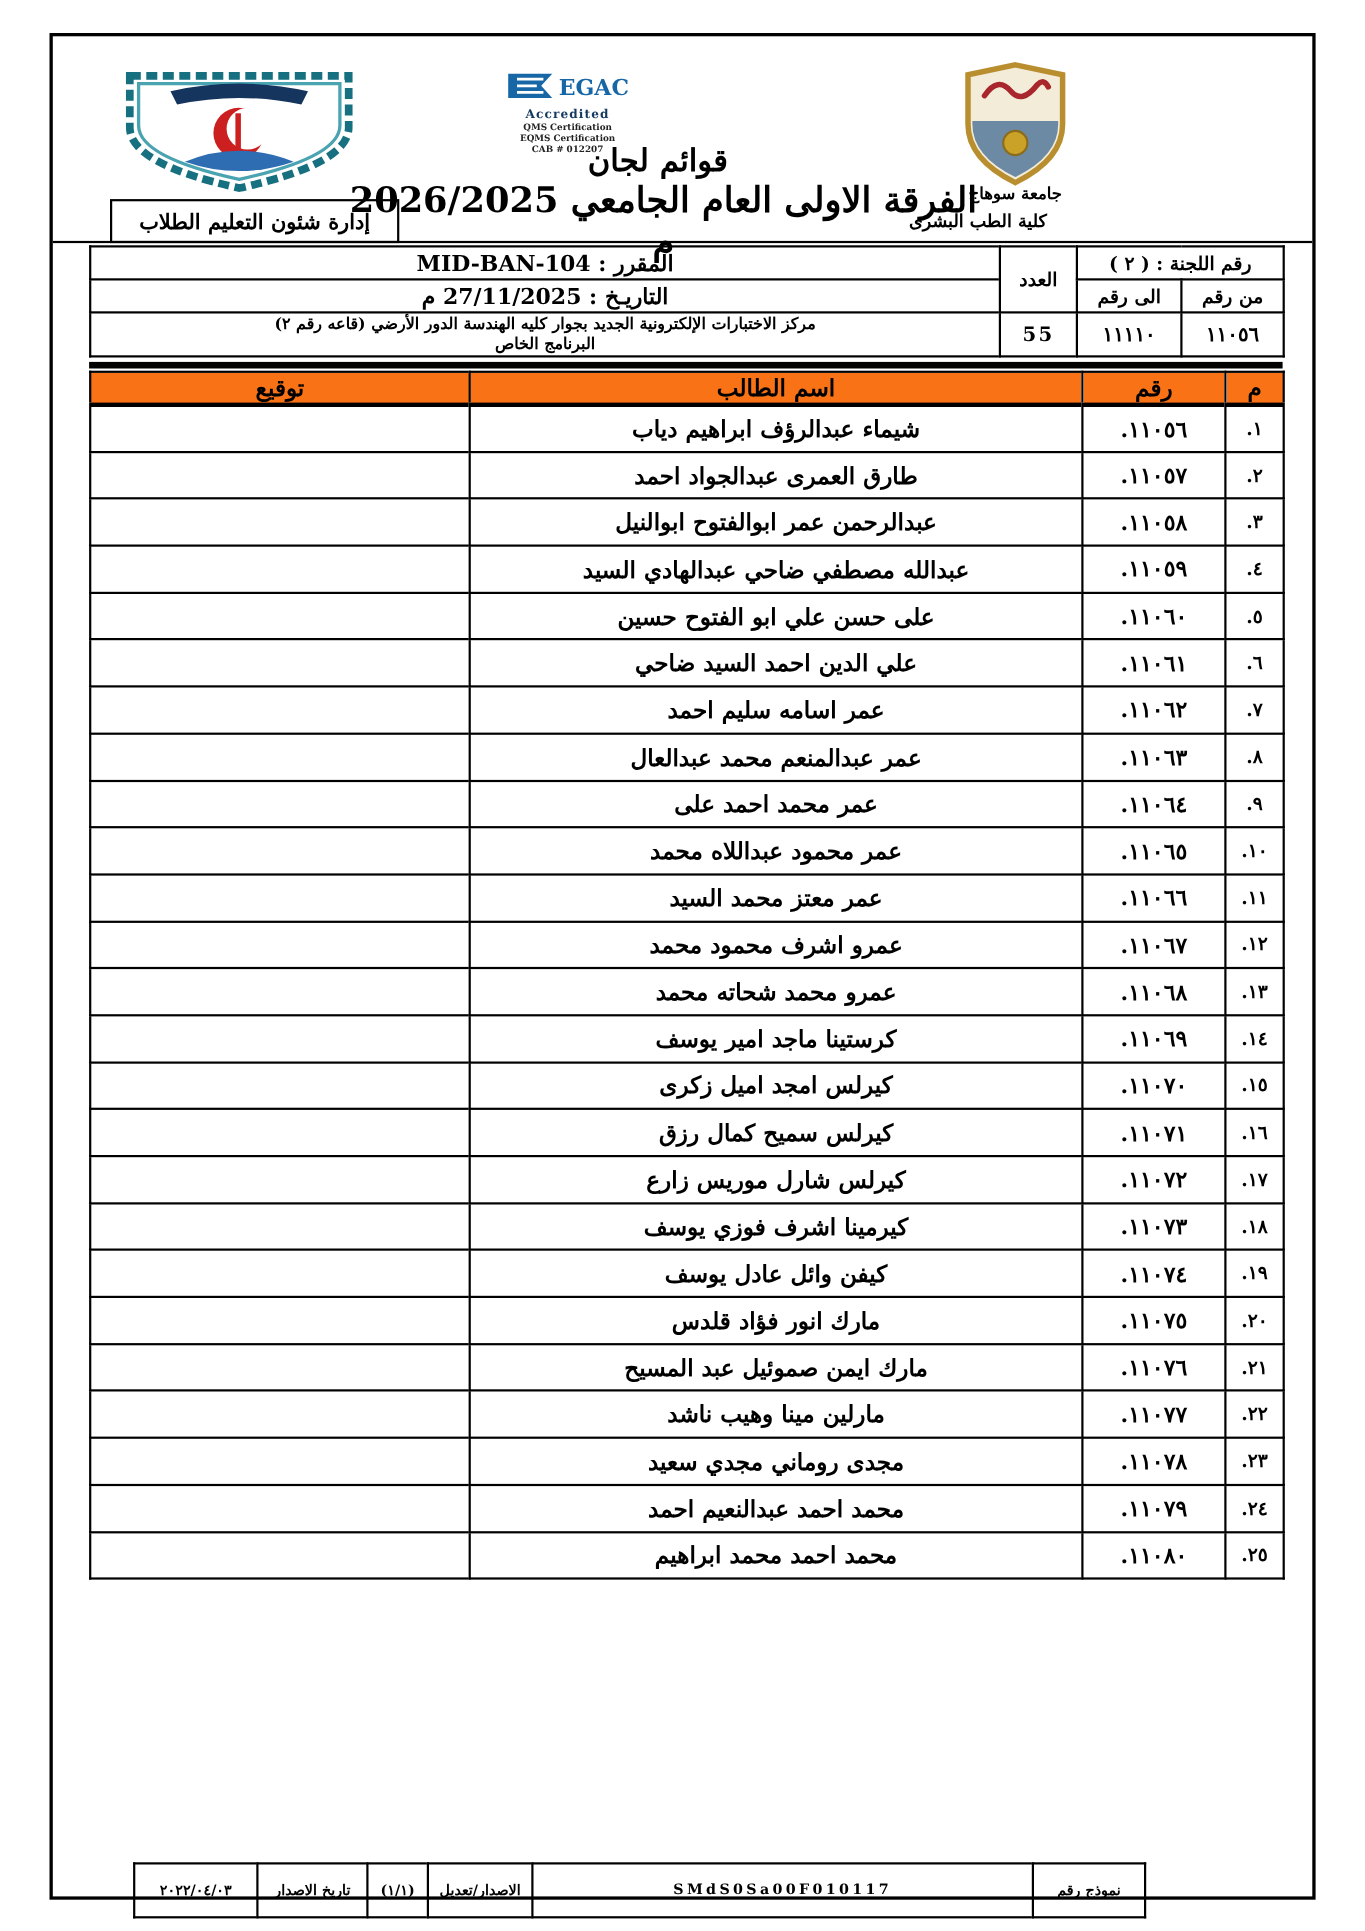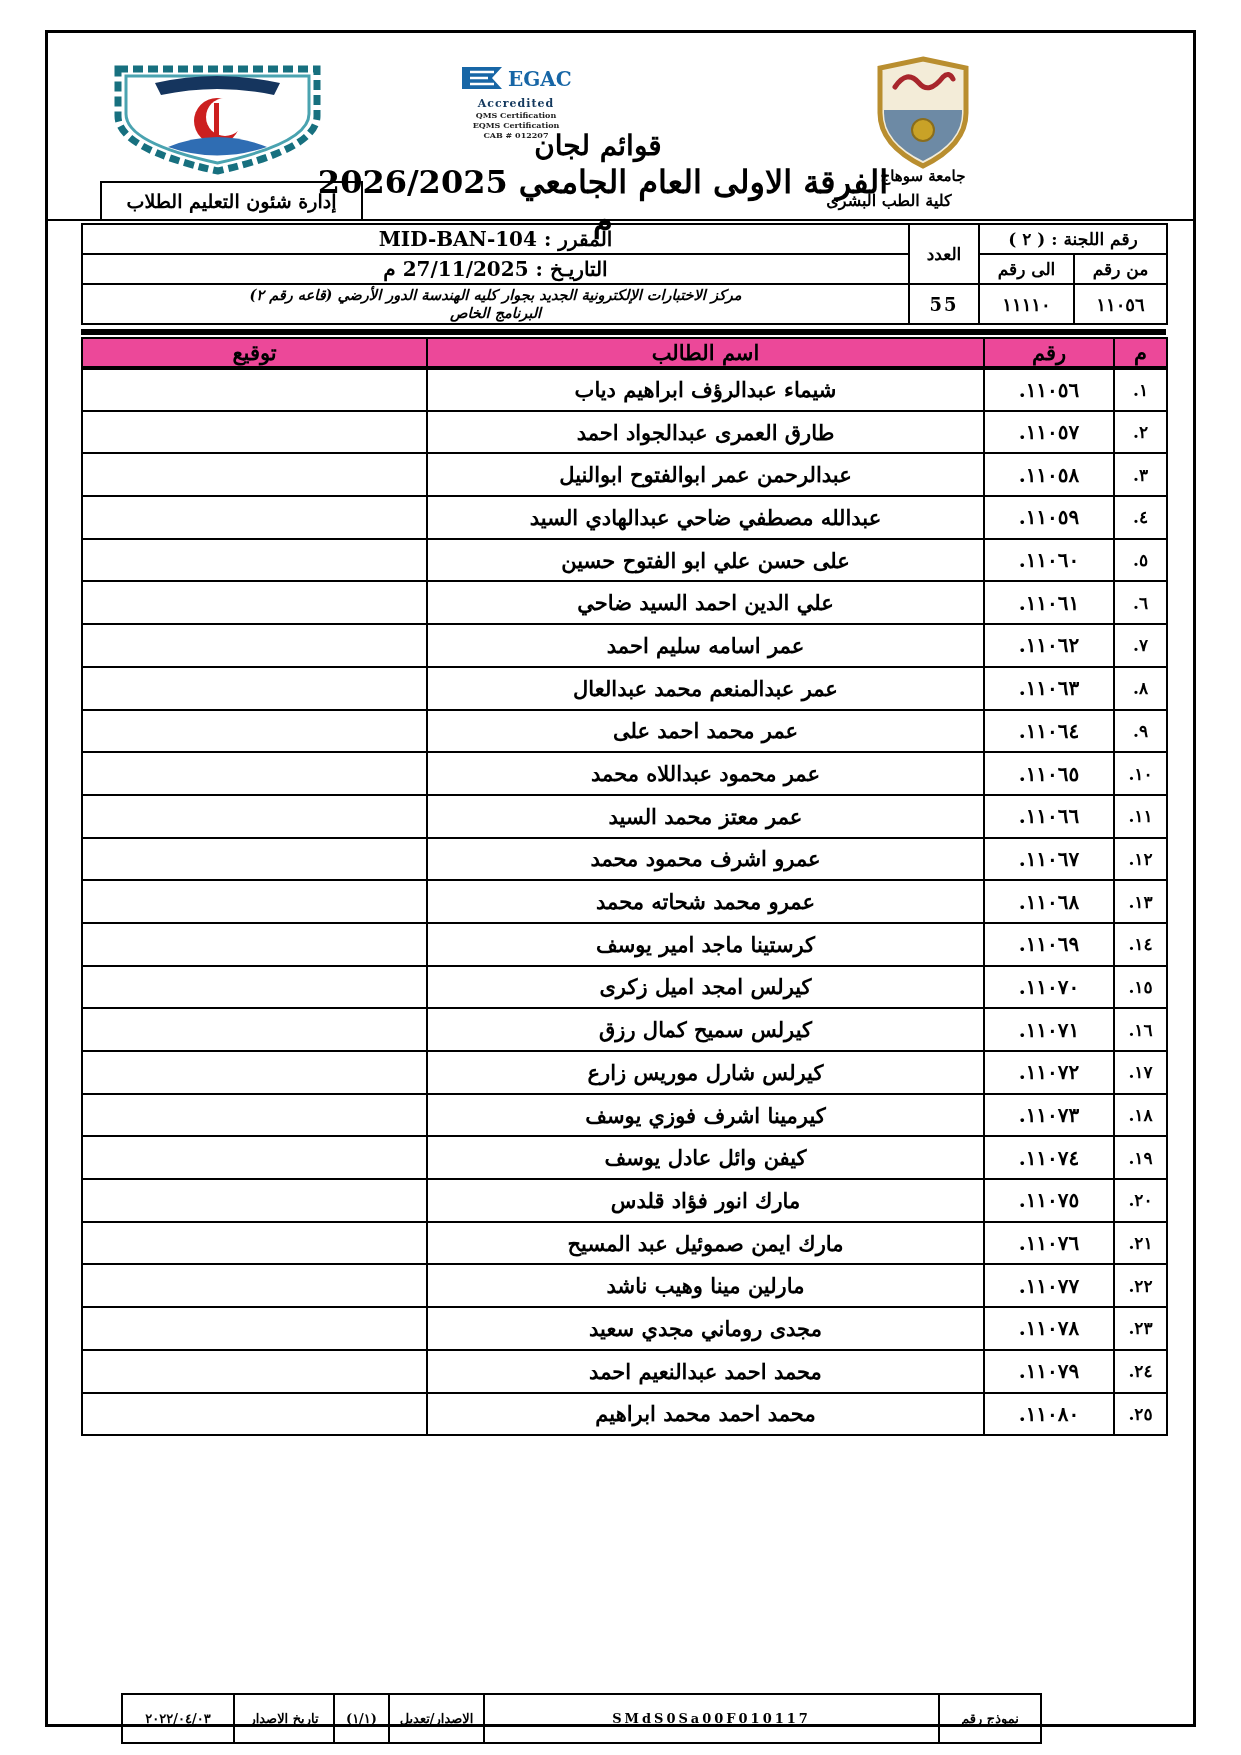--- a/index.html
+++ b/index.html
@@ -46,32 +46,32 @@
   .info-table { left:33px; top:190px; width:1085px; }
   .info-table col.w-from  { width:93px; }
   .info-table col.w-to    { width:95px; }
   .info-table col.w-count { width:70px; }
   .info-table col.w-main  { width:827px; }
   .info-table td { font-size:17px; }
   .info-table tr.r30 td { height:30px; }
   .info-table tr.r40 td { height:40px; }
   .info-table td.num { font-size:18px; letter-spacing:2px; }
   .info-table td.big { font-size:20px; }
-  .info-table td.loc { font-size:14.5px; line-height:18px;font-style:italic; }
+  .info-table td.loc { font-size:14.5px; line-height:18px; }
 
   .thick-line { left:33px; top:296px; width:1085px; height:6px; background:#000; }
 
   
   .main-table { left:33px; top:304px; width:1085px; }
   .main-table col.c1 { width:53px; }
   .main-table col.c2 { width:130px; }
   .main-table col.c3 { width:557px; }
   .main-table col.c4 { width:345px; }
   .main-table th {
-    height:30px; background:#ec4899; font-size:21px; border-bottom:4px solid #000;margin-left:19px;
+    height:30px; background:#f97316; font-size:21px; border-bottom:4px solid #000;margin-left:19px;
   }
   .main-table td { height:42.7px; }
   .cell-index    { font-size:17px; }
   .cell-number   { font-size:20px; letter-spacing:2px; }
   .cell-name     { font-size:21px; }
 
   
   .footer-table { left:73px; top:1660px; width:919px; }
   .footer-table td { height:49px; font-size:13px; }
   .footer-table col.f1 { width:102px; }

